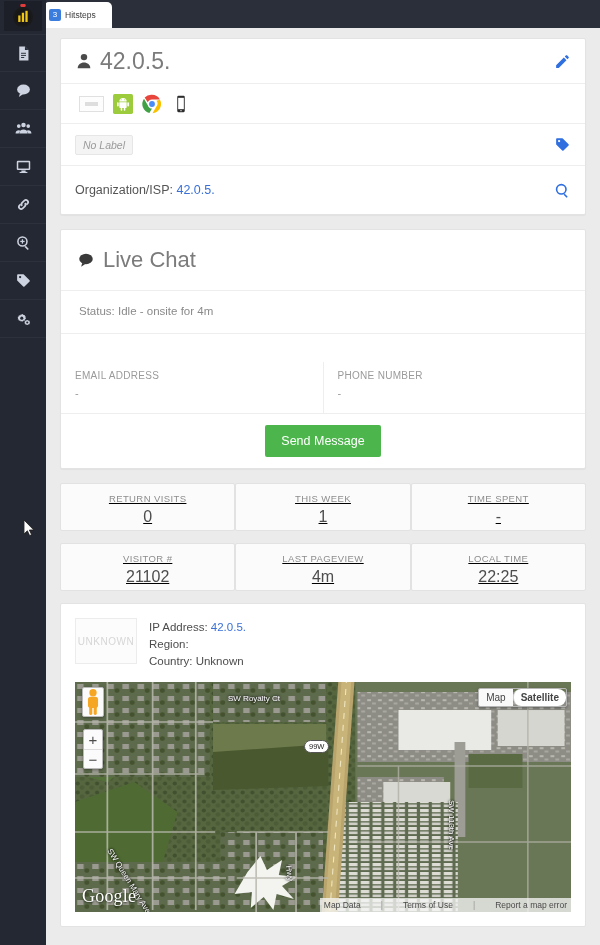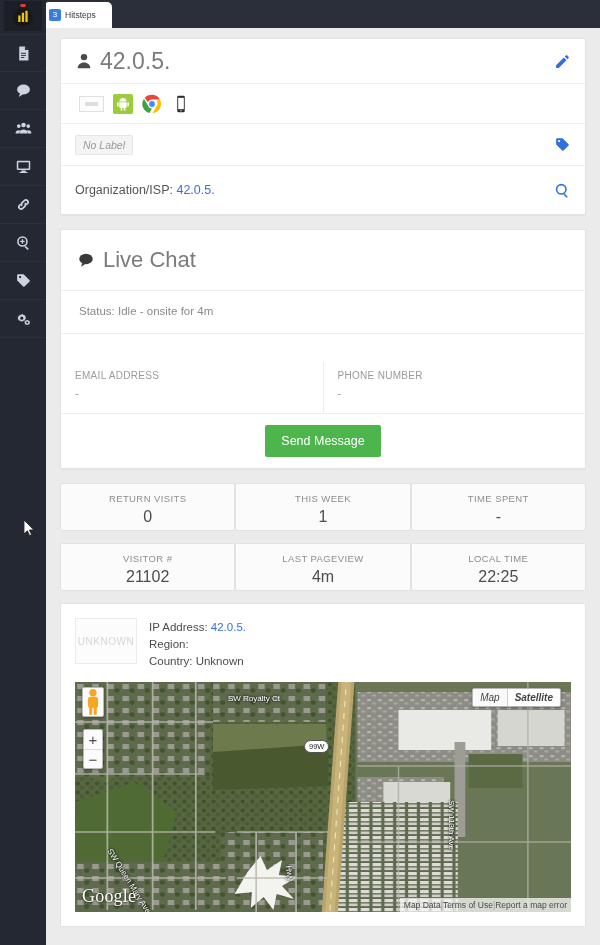--- a/index.html
+++ b/index.html
@@ -107,21 +107,21 @@
   .field-label { font-size: 10px; color: #9a9a9a; letter-spacing: .3px; margin-bottom: 6px; }
   .field-value { font-size: 11px; color: #9a9a9a; }
   .chat-actions { display: flex; align-items: center; justify-content: center; gap: 24px; padding: 10px; height: 54px; }
   .btn-green {
     background: #4cb64c; color: #fff; border: none; border-radius: 2px;
     font-size: 12.5px; padding: 9px 16px; cursor: pointer;
     font-family: "Liberation Sans", sans-serif;
   }
 
   
-  .stats-grid { display: grid; grid-template-columns: repeat(3, 1fr); margin-bottom: 12px; }
+  .stats-grid { display: grid; grid-template-columns: repeat(3, 1fr); margin-bottom: 12px; text-decoration: underline; }
   .stat-box {
     background: #fbfbfb; border: 1px solid #e2e2e2; border-radius: 2px;
     text-align: center; padding: 9px 4px 11px 4px; height: 48px;
   }
   .stat-title { font-size: 9.5px; color: #8d8d8d; letter-spacing: .4px; margin-bottom: 4px; }
   .stat-value { font-size: 16px; color: #4d4d4d; font-weight: 300; }
 
   
   .loc-panel { background: #fff; border: 1px solid #e3e3e3; border-radius: 2px; padding: 14px; }
   .loc-head { display: flex; gap: 12px; margin-bottom: 12px; }
@@ -133,31 +133,30 @@
   .loc-lines { font-size: 11.5px; color: #4d4d4d; line-height: 17px; padding-top: 1px; }
   .loc-lines a { color: #3a70d6; text-decoration: none; }
 
   
   .map {
     position: relative; width: 100%; height: 230px; overflow: hidden;
     background: #4b5a3a;
   }
   .map svg { position: absolute; inset: 0; width: 100%; height: 100%; display:block; }
   .map-type-ctrl {
-    position: absolute; right: 10px; top: 6px; display: flex;
+    position: absolute; right: 4px; top: 6px; display: flex;
     border: 1px solid #b5b5b5; border-radius: 2px; overflow: hidden;
     box-shadow: 0 1px 3px rgba(0,0,0,.35);
-    font-style: italic;
   }
   .map-type-btn {
     background: #f9f9f9; color: #444; font-size: 10px; padding: 3px 7px;
     cursor: pointer; font-family: "Liberation Sans", sans-serif;
   }
   .map-type-btn + .map-type-btn { border-left: 1px solid #cfcfcf; }
-  .map-type-btn.active { background: #ffffff; font-weight: bold; }
+  .map-type-btn.active { background: #ffffff; font-weight: bold; border-radius: 8px; }
   .pegman {
     position: absolute; left: 7px; top: 5px; width: 22px; height: 30px;
     background: #fbfbfb; border: 1px solid #b9b9b9; border-radius: 2px;
     display:flex; align-items:center; justify-content:center; cursor:pointer;
     box-shadow: 0 1px 3px rgba(0,0,0,.35);
   }
   .zoom-ctrl {
     position: absolute; left: 8px; top: 47px; width: 20px;
     background: #fbfbfb; border: 1px solid #b9b9b9; border-radius: 2px;
     box-shadow: 0 1px 3px rgba(0,0,0,.35);
@@ -167,21 +166,21 @@
     font-size: 15px; color: #4a4a4a; cursor: pointer; line-height: 1;
   }
   .zoom-btn + .zoom-btn { border-top: 1px solid #dcdcdc; }
   .google-logo {
     position: absolute; left: 7px; bottom: 5px; font-family: "Liberation Serif", serif;
     font-size: 18px; color: #fff; text-shadow: 0 1px 2px rgba(0,0,0,.7); letter-spacing:.2px;
   }
   .map-attr {
     position: absolute; right: 0; bottom: 0; display: flex;
     background: rgba(245,245,245,.78); font-size: 8.5px; color: #4a4a4a;
-    padding: 2px 4px; gap: 0;
+    padding: 2px 4px; gap: 20px;
   }
   .map-attr span { white-space: nowrap; }
   .map-attr .sep { color: #999; }
   .street-label {
     position: absolute; color: #fff; font-size: 8px;
     text-shadow: 0 0 3px rgba(0,0,0,.9), 0 0 2px rgba(0,0,0,.9);
     white-space: nowrap; pointer-events: none;
   }
   .hwy-shield {
     position: absolute; background: #fff; border: 1px solid #555;

